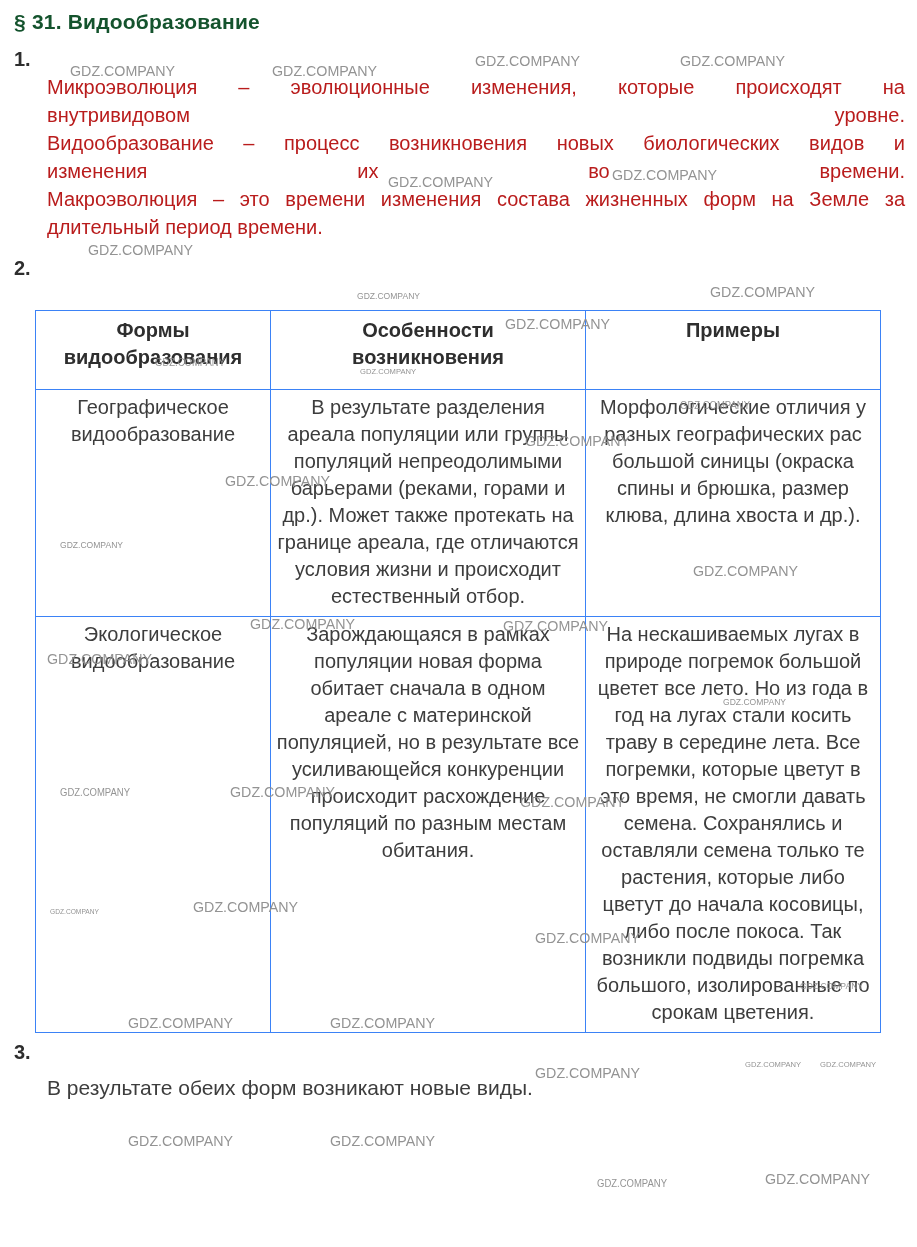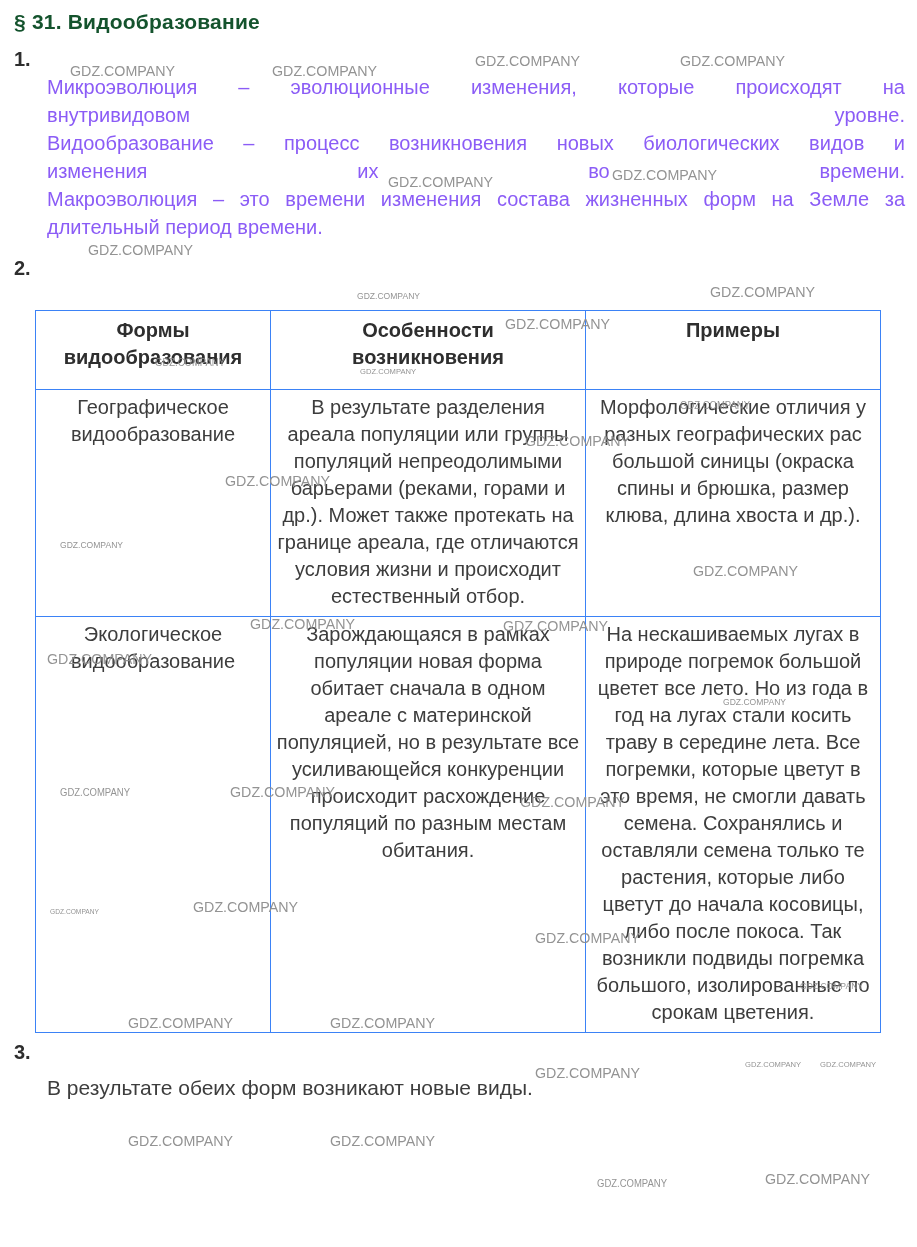--- a/index.html
+++ b/index.html
@@ -30,21 +30,21 @@
     margin: 0 0 2px 14px;
   }
   .num-1 { margin-top: 10px; }
   .num-2 { margin-top: 16px; }
   .num-3 { margin-top: 8px; }
 
   .text-block {
     margin: 2px 12px 4px 47px;
     font-size: 20px;
     line-height: 28px;
-    color: #8b5cf6;
+    color: #b91c1c;
   }
   .text-block p { margin: 0; }
 
   
   .j-full {
     text-align: justify;
     text-align-last: justify;
     white-space: pre-line;
   }
   .j-auto { text-align: justify; }

